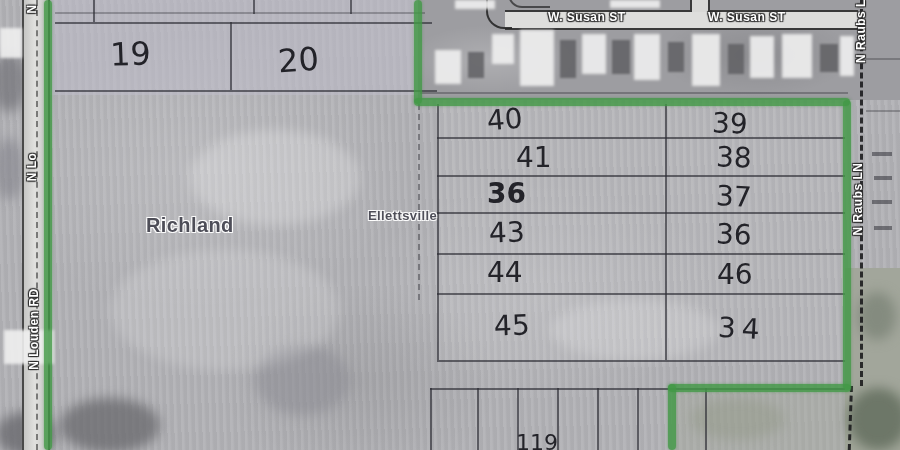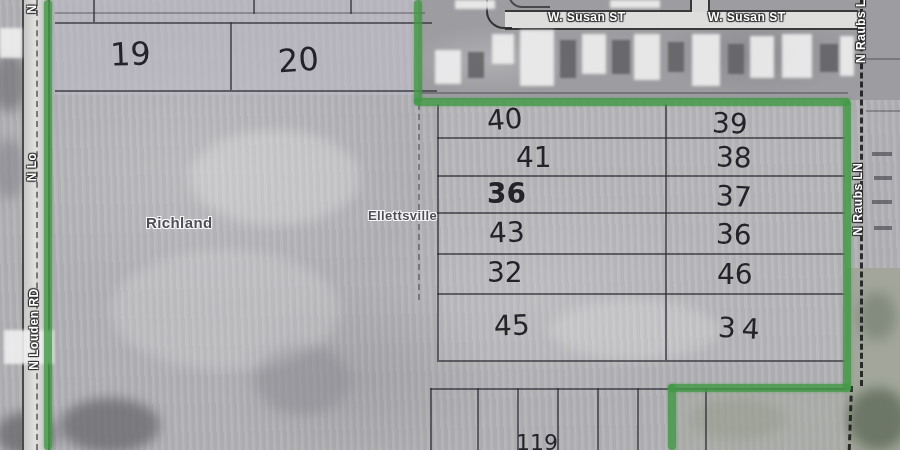--- a/index.html
+++ b/index.html
@@ -156,27 +156,27 @@
   <span class="hand" style="left:278px;top:44px;font-size:32px;transform:rotate(-4deg);">20</span>
 
   <span class="hand" style="left:487px;top:106px;transform:rotate(-5deg);">40</span>
   <span class="hand" style="left:712px;top:110px;transform:rotate(2deg);">39</span>
   <span class="hand" style="left:516px;top:144px;">41</span>
   <span class="hand" style="left:716px;top:144px;transform:rotate(2deg);">38</span>
   <span class="hand" style="left:487px;top:180px;font-weight:bold;">36</span>
   <span class="hand" style="left:716px;top:183px;transform:rotate(3deg);">37</span>
   <span class="hand" style="left:489px;top:219px;transform:rotate(-2deg);">43</span>
   <span class="hand" style="left:716px;top:221px;transform:rotate(2deg);">36</span>
-  <span class="hand" style="left:487px;top:259px;">32</span>
+  <span class="hand" style="left:487px;top:259px;">44</span>
   <span class="hand" style="left:717px;top:261px;">46</span>
   <span class="hand" style="left:494px;top:312px;transform:rotate(-2deg);">45</span>
   <span class="hand" style="left:718px;top:315px;letter-spacing:6px;transform:rotate(3deg);">34</span>
   <span class="hand" style="left:516px;top:432px;font-size:22px;">119</span>
 
-  <span class="place" style="left:146px;top:214px;font-size:15px;">Richland</span>
+  <span class="place" style="left:146px;top:214px;font-size:20px;">Richland</span>
   <span class="place" style="left:368px;top:208px;font-size:13px;">Ellettsville</span>
 
   <span class="rlabel" style="left:548px;top:10px;">W. Susan ST</span>
   <span class="rlabel" style="left:708px;top:10px;">W. Susan ST</span>
   <span class="rlabel vrot" style="left:-11px;top:322px;width:90px;text-align:center;">N Louden RD</span>
   <span class="rlabel vrot" style="left:18px;top:160px;">N Lo</span>
   <span class="rlabel vrot" style="left:27px;top:2px;">N</span>
   <span class="rlabel vrot" style="left:816px;top:192px;width:84px;text-align:center;">N Raubs LN</span>
   <span class="rlabel vrot" style="left:826px;top:24px;width:70px;text-align:center;">N Raubs L</span>
 

